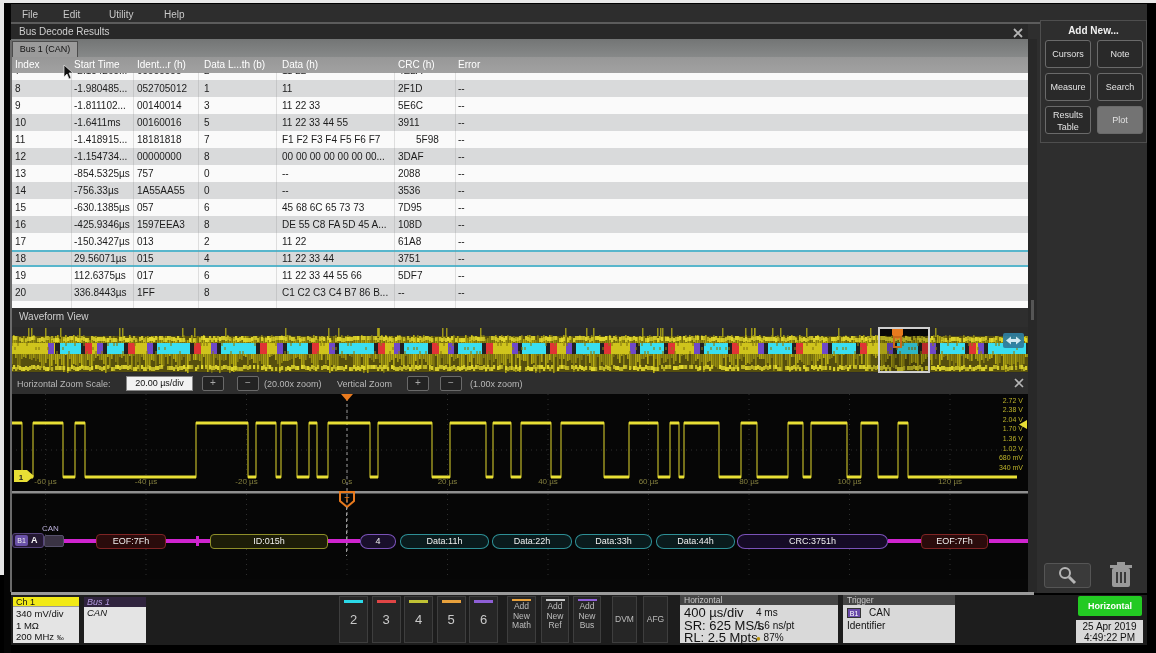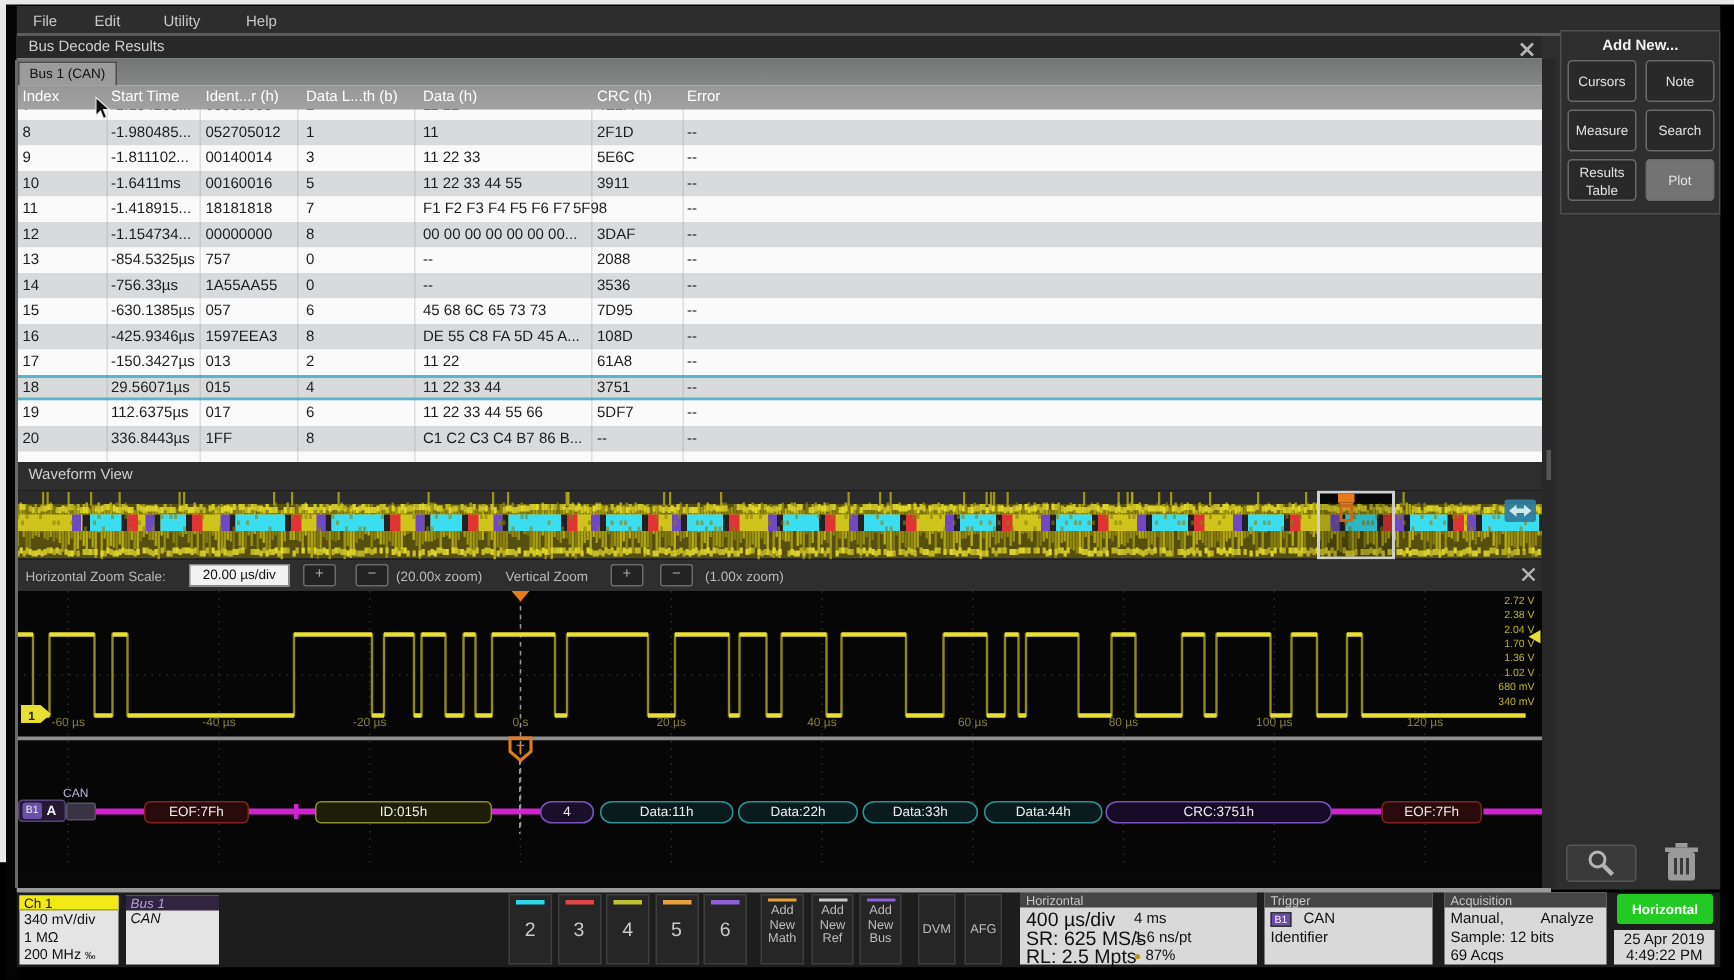--- a/index.html
+++ b/index.html
@@ -80,21 +80,21 @@
       <span class="c" style="left:271px">11 22 33 44 55</span>
       <span class="c" style="left:387px">3911</span>
       <span class="c" style="left:447px">--</span>
     </div>
 <div class="row" style="top:131px;background:#fafafa;">
       <span class="c" style="left:4px">11</span>
       <span class="c" style="left:63px">-1.418915...</span>
       <span class="c" style="left:126px">18181818</span>
       <span class="c" style="left:193px">7</span>
       <span class="c" style="left:271px">F1 F2 F3 F4 F5 F6 F7</span>
-      <span class="c" style="left:371px">5F98</span>
+      <span class="c" style="left:405px">5F98</span>
       <span class="c" style="left:447px">--</span>
     </div>
 <div class="row" style="top:148px;background:#d9dadb;">
       <span class="c" style="left:4px">12</span>
       <span class="c" style="left:63px">-1.154734...</span>
       <span class="c" style="left:126px">00000000</span>
       <span class="c" style="left:193px">8</span>
       <span class="c" style="left:271px">00 00 00 00 00 00 00...</span>
       <span class="c" style="left:387px">3DAF</span>
       <span class="c" style="left:447px">--</span>
@@ -2071,25 +2071,20 @@
 <div style="background:#454545;color:#c9c9c9;font-size:8.5px;height:10px;line-height:10px;padding-left:4px;">Horizontal</div>
 <div style="position:absolute;left:4px;top:12px;color:#111;font-size:13px;line-height:12.5px;">400 µs/div<br>SR: 625 MS/s<br>RL: 2.5 Mpts</div>
 <div style="position:absolute;left:76px;top:12px;color:#111;font-size:10px;line-height:12.5px;">4 ms<br>1.6 ns/pt<br><span style="color:#b99410;font-size:8px;">●</span> 87%</div>
     </div>
 <div style="position:absolute;left:843px;top:595px;width:112px;height:48px;background:#d9d9d9;">
 <div style="background:#454545;color:#c9c9c9;font-size:8.5px;height:10px;line-height:10px;padding-left:4px;">Trigger</div>
 <div style="position:absolute;left:4px;top:13px;width:14px;height:10px;background:#6a4aaa;border:1px solid #333;color:#fff;font-size:7px;line-height:10px;text-align:center;">B1</div>
 <div style="position:absolute;left:26px;top:12px;color:#111;font-size:10px;">CAN</div>
 <div style="position:absolute;left:4px;top:25px;color:#111;font-size:10px;">Identifier</div>
     </div>
-<div style="position:absolute;left:963px;top:595px;width:108px;height:48px;background:#d9d9d9;">
-<div style="background:#454545;color:#c9c9c9;font-size:8.5px;height:10px;line-height:10px;padding-left:4px;">Acquisition</div>
-<div style="position:absolute;left:4px;top:12px;color:#111;font-size:10px;line-height:12.5px;">Manual,<br>Sample: 12 bits<br>69 Acqs</div>
-<div style="position:absolute;left:64px;top:12px;color:#111;font-size:10px;">Analyze</div>
-    </div>
 <div style="position:absolute;left:1078px;top:596px;width:64px;height:20px;background:#23ca23;border-radius:2px;color:#fff;font-size:9px;font-weight:bold;text-align:center;line-height:20px;">Horizontal</div>
 <div style="position:absolute;left:1076px;top:620px;width:67px;height:23px;background:#d9d9d9;color:#111;font-size:10px;line-height:11px;text-align:center;padding-top:1px;">25 Apr 2019<br>4:49:22 PM</div>
   <div style="position:absolute;left:0;top:645px;width:1156px;height:8px;background:#000;"></div>
 
   <div style="position:absolute;left:1147px;top:0;width:9px;height:653px;background:#000;"></div>
   <div style="position:absolute;left:4px;top:0;width:7px;height:653px;background:#050505;"></div>
   <div style="position:absolute;left:0;top:0;width:4px;height:575px;background:#e8e8e8;"></div>
   <div style="position:absolute;left:0;top:575px;width:4px;height:78px;background:#000;"></div>
   <div style="position:absolute;left:0;top:0;width:1156px;height:3px;background:#e8e8e8;"></div>
   <div style="position:absolute;left:10px;top:40px;width:2px;height:552px;background:#6a6a6a;"></div>

